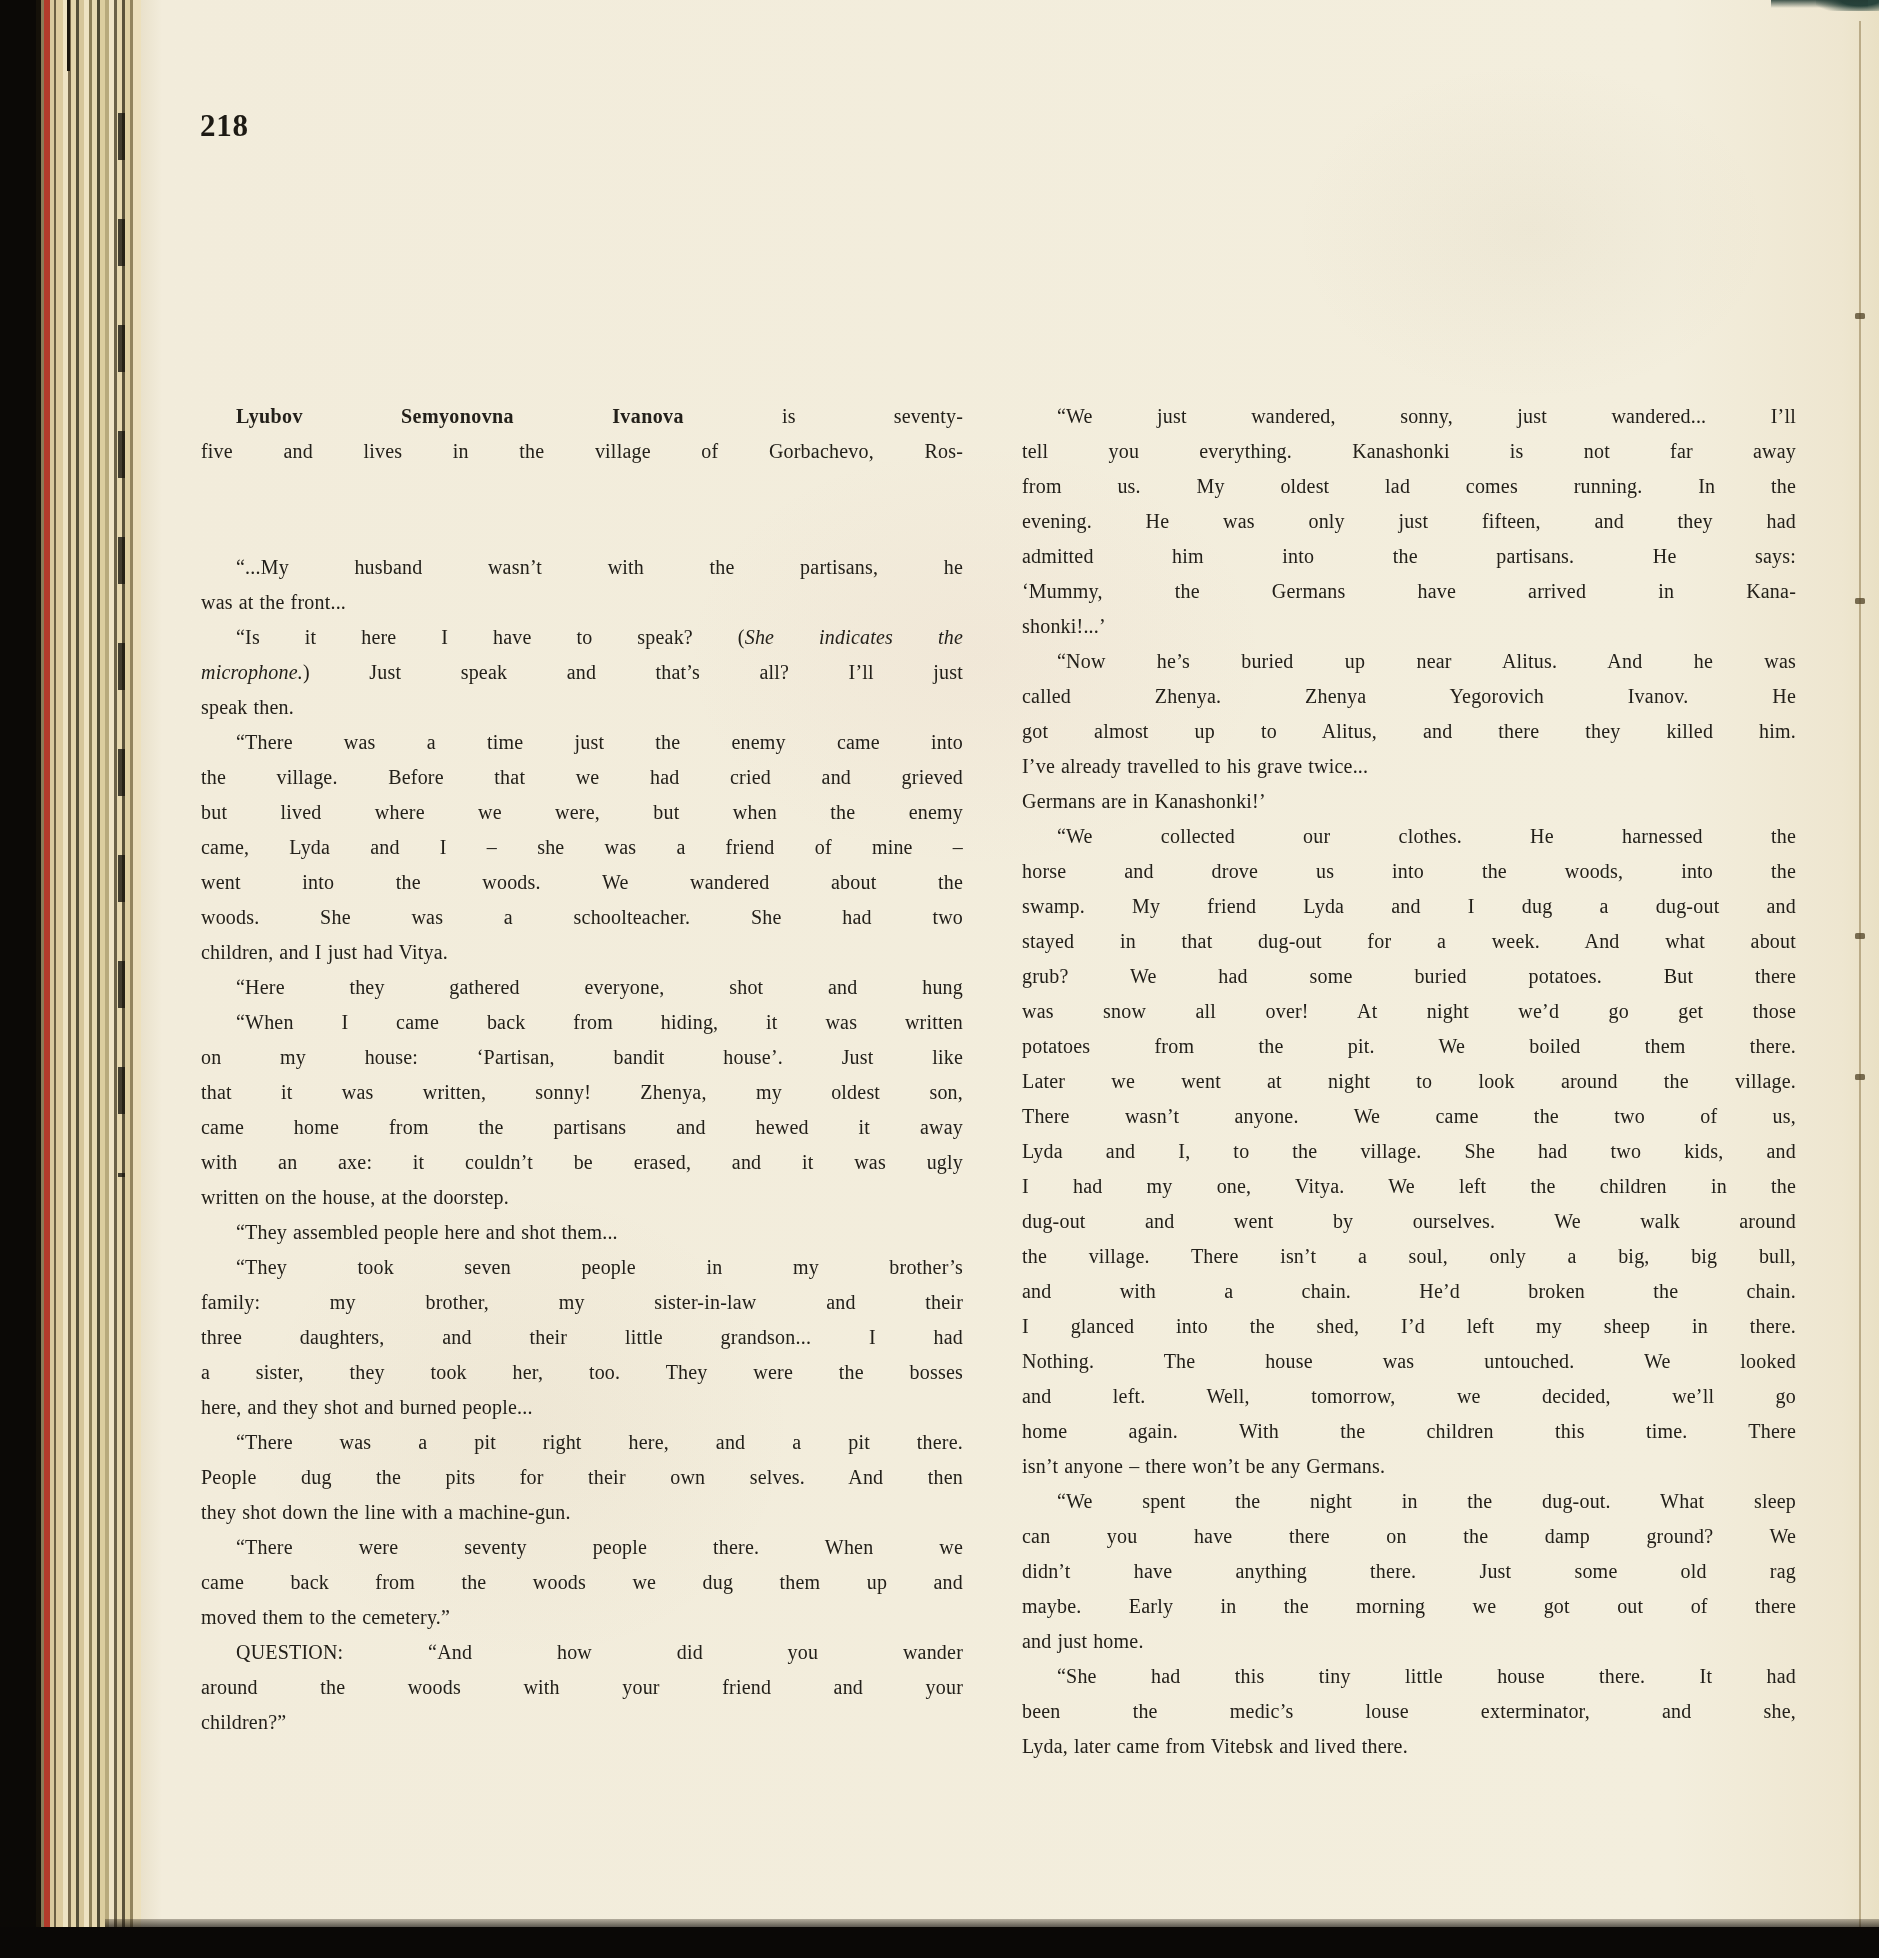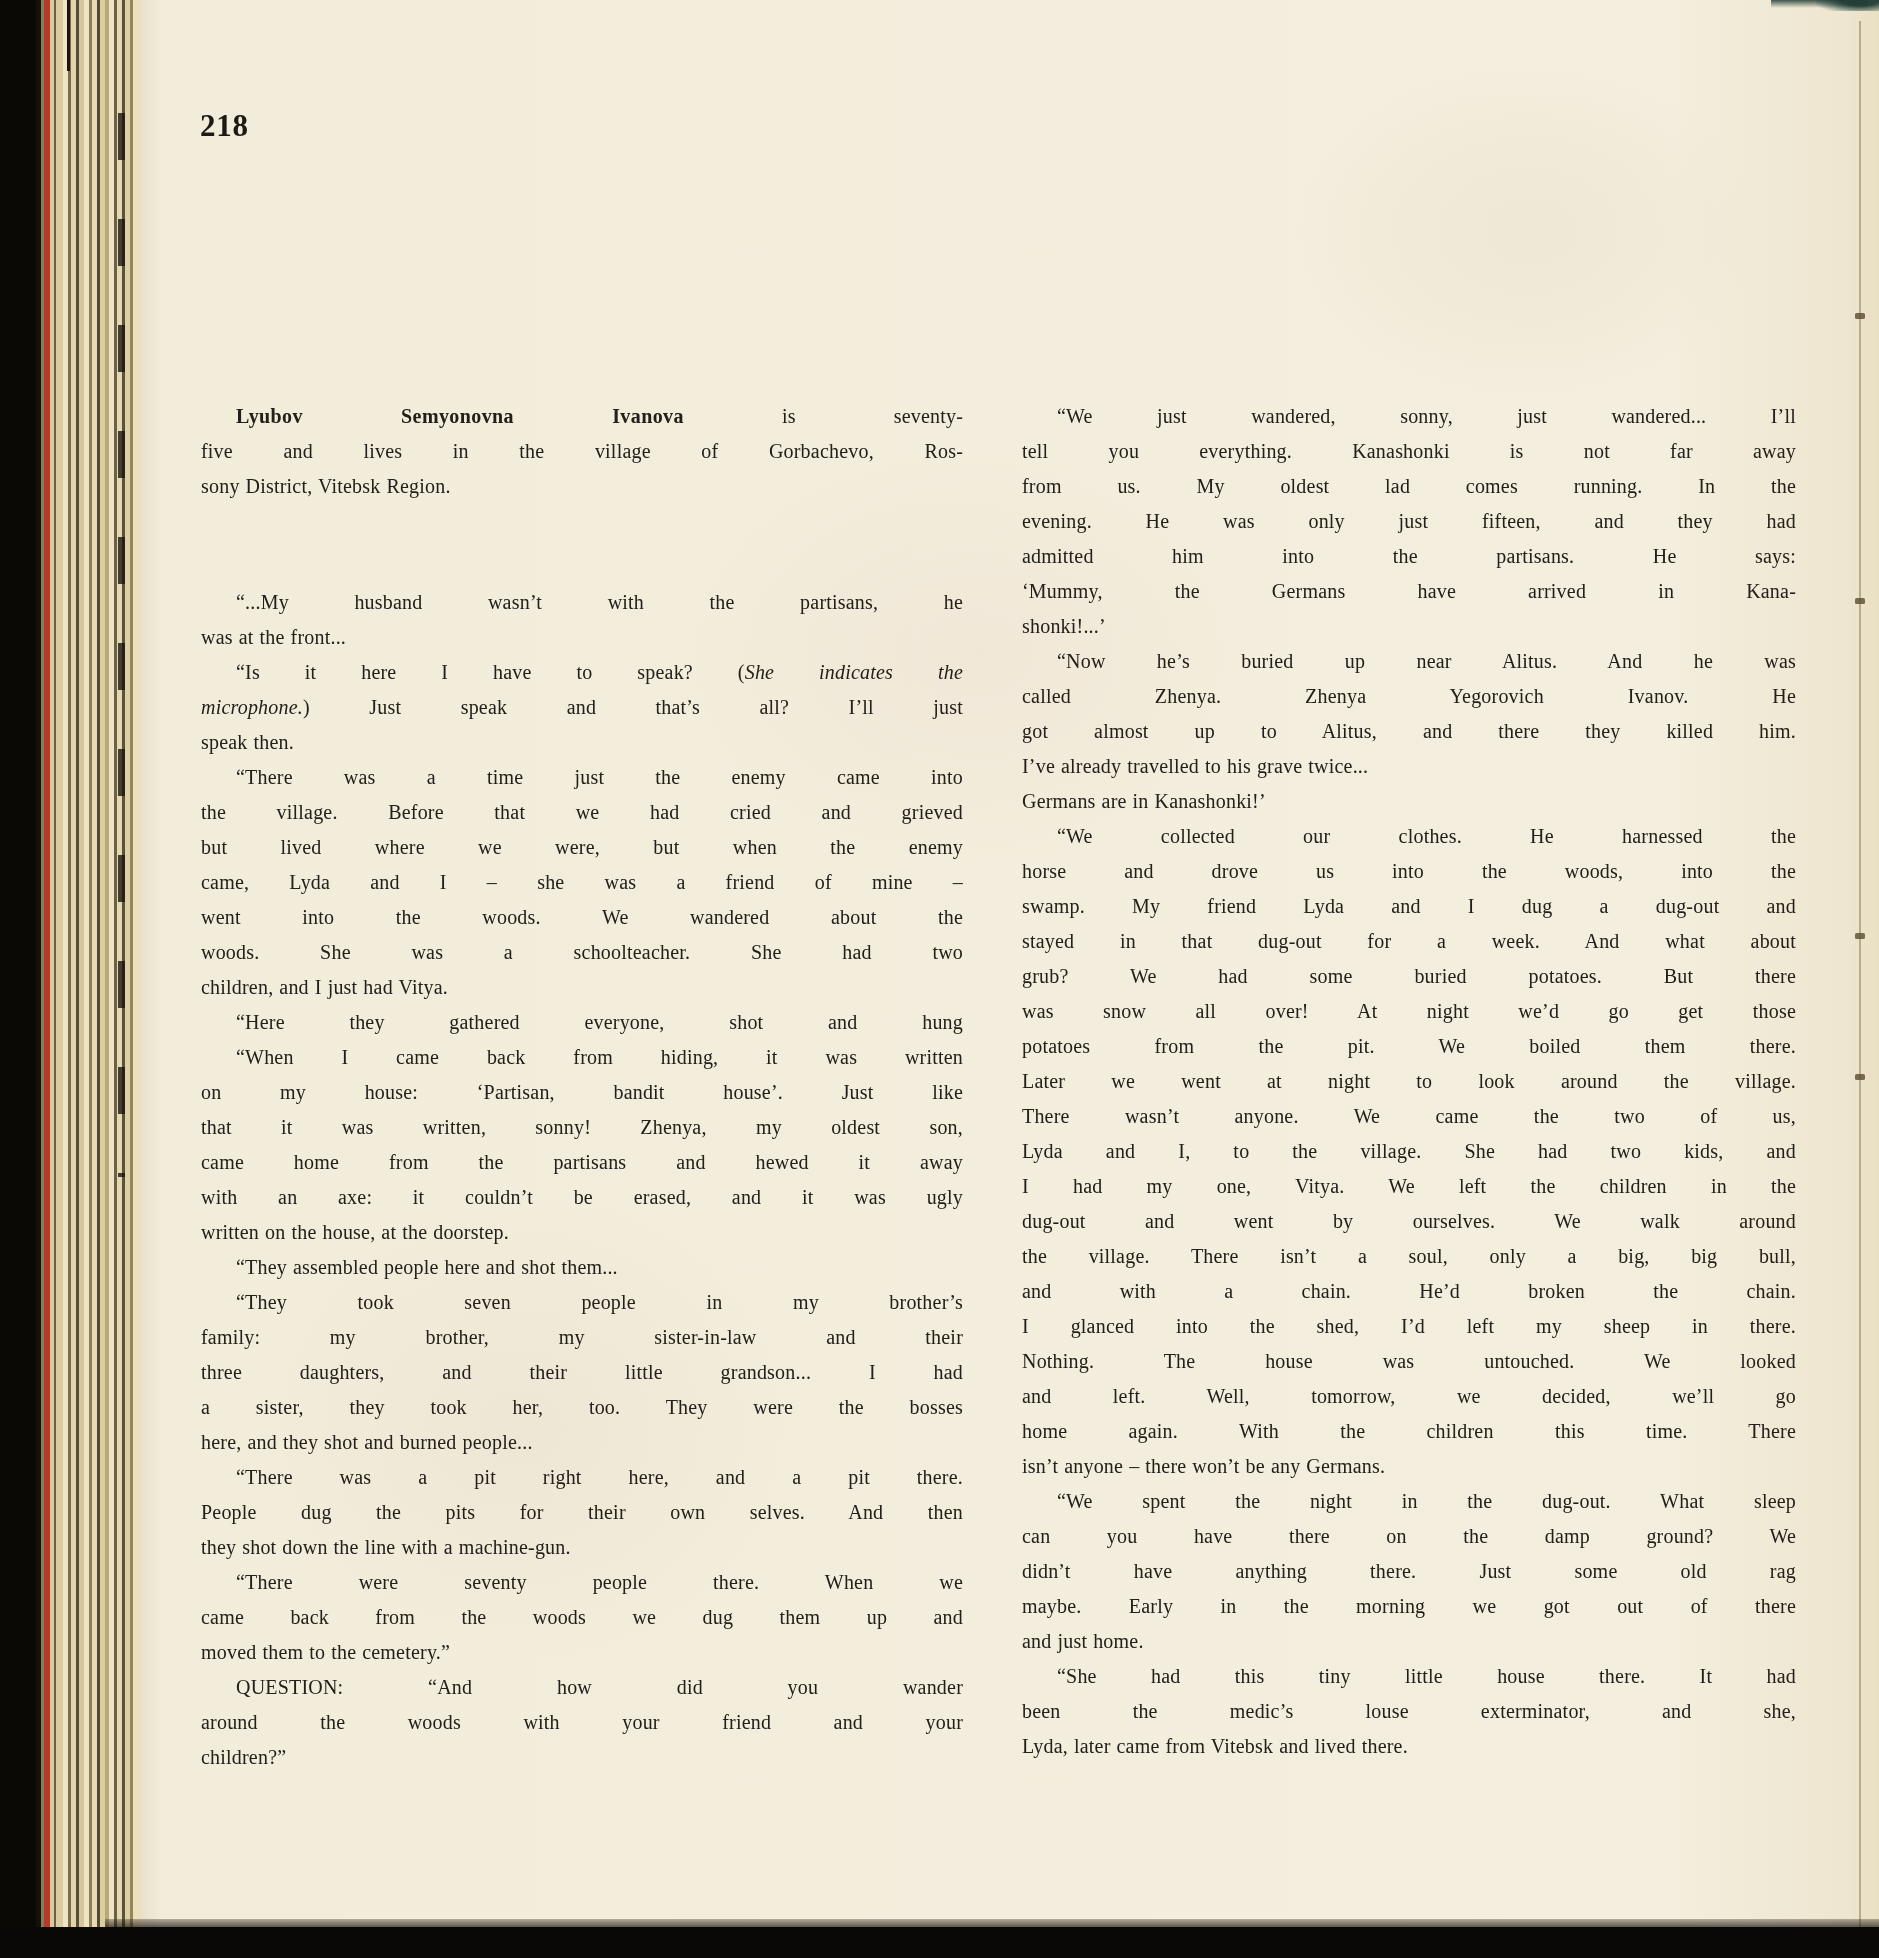--- a/index.html
+++ b/index.html
@@ -117,21 +117,20 @@
   <div id="edge-dashes"></div>
 
   <div id="page">
 
     <div id="page-number">218</div>
 
     <div id="col-left" class="col">
       <div id="intro">
           <div class="line first"><b>Lyubov Semyonovna Ivanova</b> is seventy-</div>
           <div class="line">five and lives in the village of Gorbachevo, Ros-</div>
-          <div class="line last">sony District, Vitebsk Region.</div>
         </div>
       <div id="left-paragraphs">
           <div>
             <div class="line first">“...My husband wasn’t with the partisans, he</div>
             <div class="line last">was at the front...</div>
           </div>
           <div>
             <div class="line first">“Is it here I have to speak? (<i>She indicates the</i></div>
             <div class="line"><i>microphone.</i>) Just speak and that’s all? I’ll just</div>
             <div class="line last">speak then.</div>

